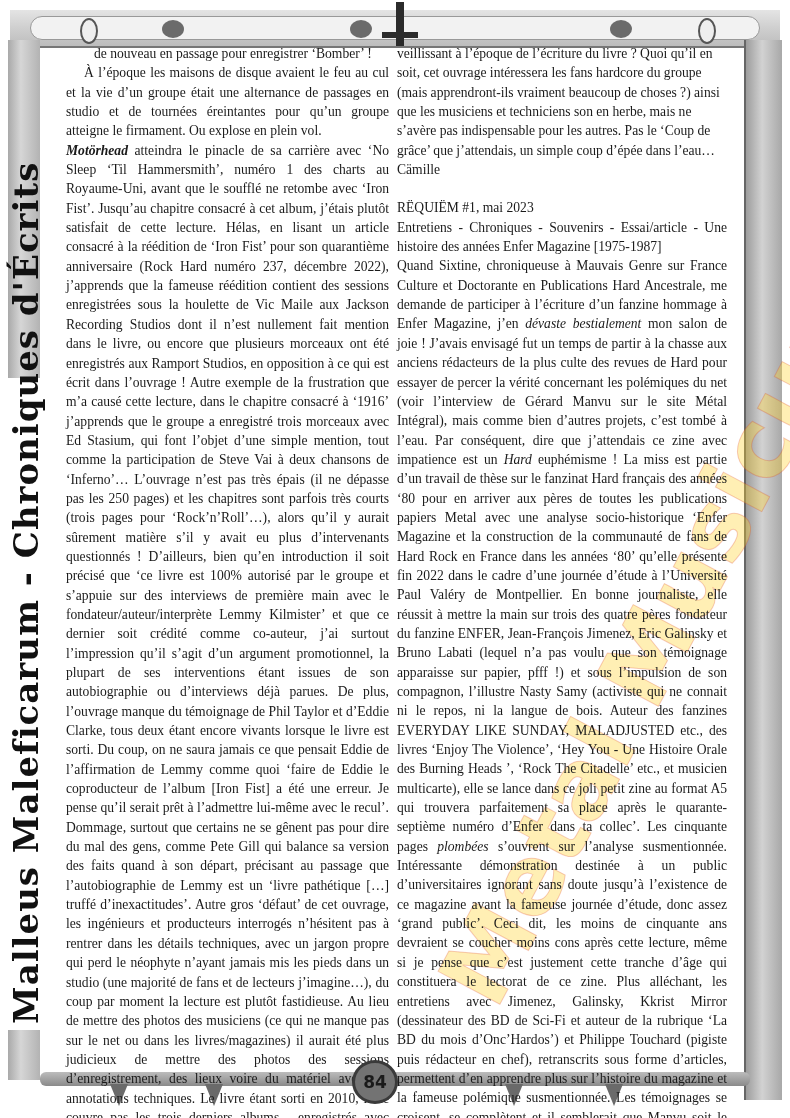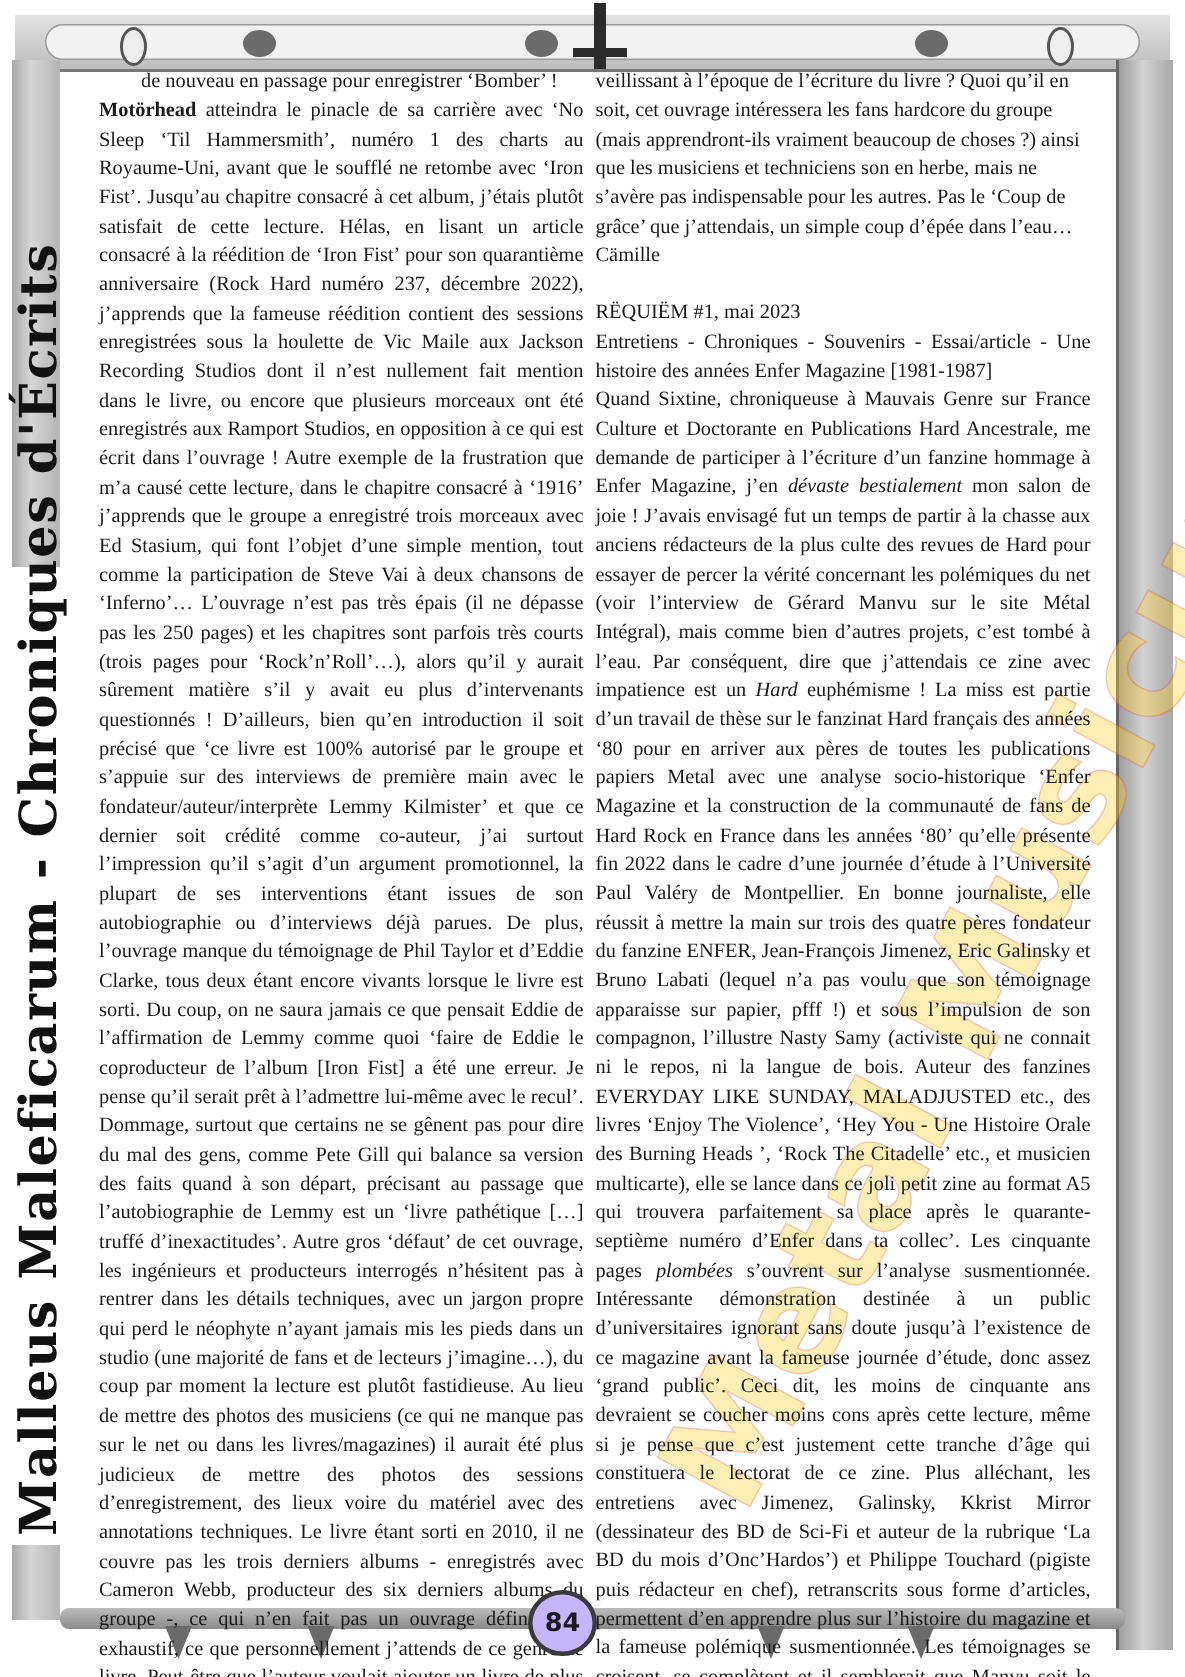--- a/index.html
+++ b/index.html
@@ -15,36 +15,36 @@
   .eye { position:absolute; top:8px; width:14px; height:22px; border:2px solid #555; border-radius:50%; background:#eee; }
   .frame-left { position:absolute; left:8px; top:40px; width:32px; height:1040px;
     background:linear-gradient(90deg,#a9a9a9,#d6d6d6 40%,#b3b3b3); }
   .frame-right { position:absolute; right:8px; top:40px; width:36px; height:1060px;
     background:linear-gradient(90deg,#9d9d9d,#d2d2d2 45%,#a8a8a8); border-left:2px solid #666; }
   .frame-bottom { position:absolute; left:40px; right:40px; top:1072px; height:14px;
     background:linear-gradient(180deg,#bcbcbc,#8a8a8a); border-radius:6px; }
   .thorn { position:absolute; top:1084px; width:0; height:0; border-left:9px solid transparent;
     border-right:9px solid transparent; border-top:22px solid #6a6a6a; }
   .page-num { position:absolute; left:352px; top:1060px; width:40px; height:38px; border-radius:50%;
-    background:#c4b5fd; border:3px solid #3a3a3a; text-align:center; line-height:38px;
+    background:#737373; border:3px solid #3a3a3a; text-align:center; line-height:38px;
     font-family:"DejaVu Sans", sans-serif; font-weight:bold; font-size:17px; }
   .vtitle { position:absolute; left:6px; top:470px; width:640px; height:46px; transform-origin:0 0;
     transform:rotate(-90deg) translate(-560px, 0); font-family:"DejaVu Serif", serif; font-weight:bold;
     font-size:34px; letter-spacing:1px; color:#111; white-space:nowrap; background:#fff; padding:0 6px; }
   .col { position:absolute; font-size:13.6px; line-height:19.35px; text-align:justify; }
   .col p { margin:0; }
   .col-left { left:66px; top:44px; width:323px; }
   .col-right { left:397px; top:44px; width:330px; }
   .indent { text-indent:18px; }
   .gap { height:19px; }
   .watermark { position:absolute; left:250px; top:580px; transform:rotate(-62deg); transform-origin:center;
     font-family:"DejaVu Sans", sans-serif; font-weight:bold; font-size:96px; color:rgba(255,210,40,0.35);
     -webkit-text-stroke:1px rgba(220,60,30,0.25); white-space:nowrap; pointer-events:none; }
   em { }
-  b { font-weight:bold; }
+  b { font-weight:bold;font-style:italic; }
 </style>
 </head>
 <body>
 
 <div class="frame-top">
   <div class="band"></div>
   <div class="eye" style="left:70px"></div>
   <div class="fleur" style="left:152px"></div>
   <div class="fleur" style="left:340px"></div>
   <div class="fleur" style="left:600px"></div>
@@ -59,24 +59,25 @@
 <div class="thorn" style="left:205px"></div>
 <div class="thorn" style="left:505px"></div>
 <div class="thorn" style="left:605px"></div>
 
 <div class="vtitle">Malleus Maleficarum - Chroniques d'Écrits</div>
 
 <div class="watermark">Metal Musicum</div>
 
 <div class="col col-left">
   <p style="padding-left:28px">de nouveau en passage pour enregistrer ‘Bomber’ !</p>
+  <p class="indent">À l’époque les maisons de disque avaient le feu au cul et la vie d’un groupe était une alternance de passages en studio et de tournées éreintantes pour qu’un groupe atteigne le firmament. Ou explose en plein vol.</p>
   <p><b>Motörhead</b><span> atteindra le pinacle de sa carrière avec ‘No Sleep ‘Til Hammersmith’, numéro 1 des charts au Royaume-Uni, avant que le soufflé ne retombe avec ‘Iron Fist’. Jusqu’au chapitre consacré à cet album, j’étais plutôt satisfait de cette lecture. Hélas, en lisant un article consacré à la réédition de ‘Iron Fist’ pour son quarantième anniversaire (Rock Hard numéro 237, décembre 2022), j’apprends que la fameuse réédition contient des sessions enregistrées sous la houlette de Vic Maile aux Jackson Recording Studios dont il n’est nullement fait mention dans le livre, ou encore que plusieurs morceaux ont été enregistrés aux Ramport Studios, en opposition à ce qui est écrit dans l’ouvrage ! Autre exemple de la frustration que m’a causé cette lecture, dans le chapitre consacré à ‘1916’ j’apprends que le groupe a enregistré trois morceaux avec Ed Stasium, qui font l’objet d’une simple mention, tout comme la participation de Steve Vai à deux chansons de ‘Inferno’… L’ouvrage n’est pas très épais (il ne dépasse pas les 250 pages) et les chapitres sont parfois très courts (trois pages pour ‘Rock’n’Roll’…), alors qu’il y aurait sûrement matière s’il y avait eu plus d’intervenants questionnés ! D’ailleurs, bien qu’en introduction il soit précisé que ‘ce livre est 100% autorisé par le groupe et s’appuie sur des interviews de première main avec le fondateur/auteur/interprète Lemmy Kilmister’ et que ce dernier soit crédité comme co-auteur, j’ai surtout l’impression qu’il s’agit d’un argument promotionnel, la plupart de ses interventions étant issues de son autobiographie ou d’interviews déjà parues. De plus, l’ouvrage manque du témoignage de Phil Taylor et d’Eddie Clarke, tous deux étant encore vivants lorsque le livre est sorti. Du coup, on ne saura jamais ce que pensait Eddie de l’affirmation de Lemmy comme quoi ‘faire de Eddie le coproducteur de l’album [Iron Fist] a été une erreur. Je pense qu’il serait prêt à l’admettre lui-même avec le recul’. Dommage, surtout que certains ne se gênent pas pour dire du mal des gens, comme Pete Gill qui balance sa version des faits quand à son départ, précisant au passage que l’autobiographie de Lemmy est un ‘livre pathétique […] truffé d’inexactitudes’. Autre gros ‘défaut’ de cet ouvrage, les ingénieurs et producteurs interrogés n’hésitent pas à rentrer dans les détails techniques, avec un jargon propre qui perd le néophyte n’ayant jamais mis les pieds dans un studio (une majorité de fans et de lecteurs j’imagine…), du coup par moment la lecture est plutôt fastidieuse. Au lieu de mettre des photos des musiciens (ce qui ne manque pas sur le net ou dans les livres/magazines) il aurait été plus judicieux de mettre des photos des sessions d’enregistrement, des lieux voire du matériel avec des annotations techniques. Le livre étant sorti en 2010, il ne couvre pas les trois derniers albums - enregistrés avec Cameron Webb, producteur des six derniers albums du groupe -, ce qui n’en fait pas un ouvrage définitif, ni exhaustif, ce que personnellement j’attends de ce genre de livre. Peut-être que l’auteur voulait ajouter un livre de plus à son tableau de chasse (il a sorti plusieurs ouvrages sur le même thème) ou qu’il n’a pas voulu repousser l’échéance, Lemmy étant</span></p>
 </div>
 
 <div class="col col-right">
   <p style="text-align:left">veillissant à l’époque de l’écriture du livre ? Quoi qu’il en soit, cet ouvrage intéressera les fans hardcore du groupe (mais apprendront-ils vraiment beaucoup de choses ?) ainsi que les musiciens et techniciens son en herbe, mais ne s’avère pas indispensable pour les autres. Pas le ‘Coup de grâce’ que j’attendais, un simple coup d’épée dans l’eau… Cämille</p>
   <div class="gap"></div>
   <p>RËQUIËM #1, mai 2023</p>
-  <p>Entretiens - Chroniques - Souvenirs - Essai/article - Une histoire des années Enfer Magazine [1981-1987]</p>
+  <p>Entretiens - Chroniques - Souvenirs - Essai/article - Une histoire des années Enfer Magazine [1975-1987]</p>
   <p><span>Quand Sixtine, chroniqueuse à Mauvais Genre sur France Culture et Doctorante en Publications Hard Ancestrale, me demande de participer à l’écriture d’un fanzine hommage à Enfer Magazine, j’en </span><em>dévaste bestialement</em><span> mon salon de joie ! J’avais envisagé fut un temps de partir à la chasse aux anciens rédacteurs de la plus culte des revues de Hard pour essayer de percer la vérité concernant les polémiques du net (voir l’interview de Gérard Manvu sur le site Métal Intégral), mais comme bien d’autres projets, c’est tombé à l’eau. Par conséquent, dire que j’attendais ce zine avec impatience est un </span><em>Hard</em><span> euphémisme ! La miss est partie d’un travail de thèse sur le fanzinat Hard français des années ‘80 pour en arriver aux pères de toutes les publications papiers Metal avec une analyse socio-historique ‘Enfer Magazine et la construction de la communauté de fans de Hard Rock en France dans les années ‘80’ qu’elle présente fin 2022 dans le cadre d’une journée d’étude à l’Université Paul Valéry de Montpellier. En bonne journaliste, elle réussit à mettre la main sur trois des quatre pères fondateur du fanzine ENFER, Jean-François Jimenez, Eric Galinsky et Bruno Labati (lequel n’a pas voulu que son témoignage apparaisse sur papier, pfff !) et sous l’impulsion de son compagnon, l’illustre Nasty Samy (activiste qui ne connait ni le repos, ni la langue de bois. Auteur des fanzines EVERYDAY LIKE SUNDAY, MALADJUSTED etc., des livres ‘Enjoy The Violence’, ‘Hey You - Une Histoire Orale des Burning Heads ’, ‘Rock The Citadelle’ etc., et musicien multicarte), elle se lance dans ce joli petit zine au format A5 qui trouvera parfaitement sa place après le quarante-septième numéro d’Enfer dans ta collec’. Les cinquante pages </span><em>plombées</em><span> s’ouvrent sur l’analyse susmentionnée. Intéressante démonstration destinée à un public d’universitaires ignorant sans doute jusqu’à l’existence de ce magazine avant la fameuse journée d’étude, donc assez ‘grand public’. Ceci dit, les moins de cinquante ans devraient se coucher moins cons après cette lecture, même si je pense que c’est justement cette tranche d’âge qui constituera le lectorat de ce zine. Plus alléchant, les entretiens avec Jimenez, Galinsky, Kkrist Mirror (dessinateur des BD de Sci-Fi et auteur de la rubrique ‘La BD du mois d’Onc’Hardos’) et Philippe Touchard (pigiste puis rédacteur en chef), retranscrits sous forme d’articles, permettent d’en apprendre plus sur l’histoire du magazine et la fameuse polémique susmentionnée. Les témoignages se croisent, se complètent et il semblerait que Manvu soit le Grand Méchant de cette histoire, lui qui trainait avec des gens louches qui auraient vu dans la création de ce magazine, l’occasion de blanchir l’argent de leurs larcins (l’Affaire Knobelspiess). Le Hard en France n’ayant jamais eu la popularité qu’il a eu dans certains pays voisins ou aux USA, ça me semble un peu tiré par</span></p>
 </div>
 
 <div class="page-num">84</div>
 
 </body></html>

